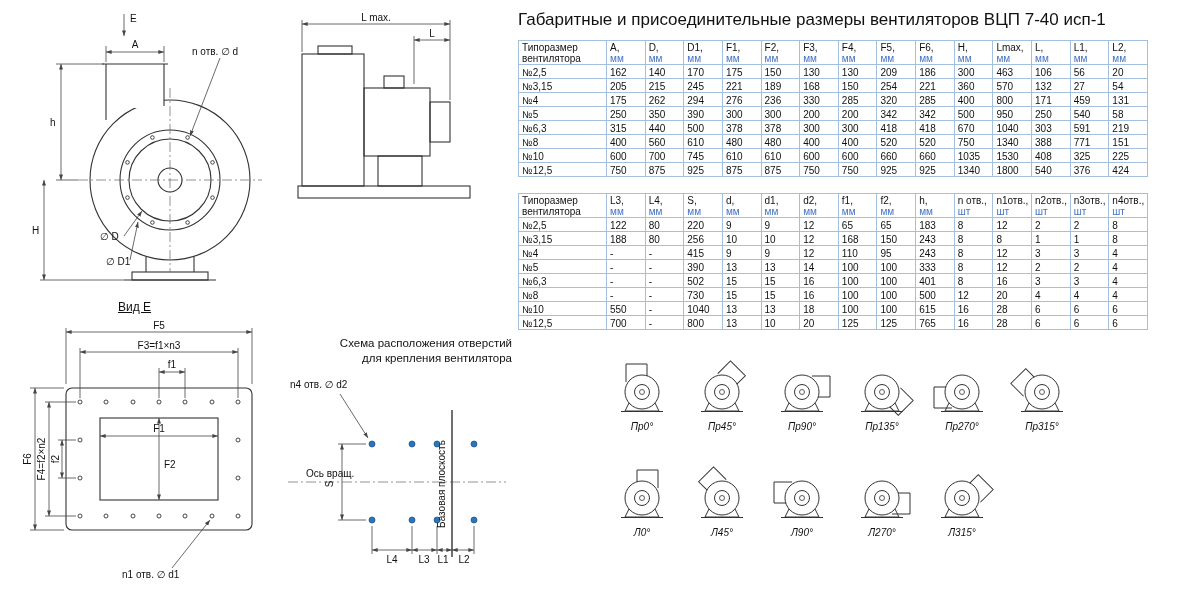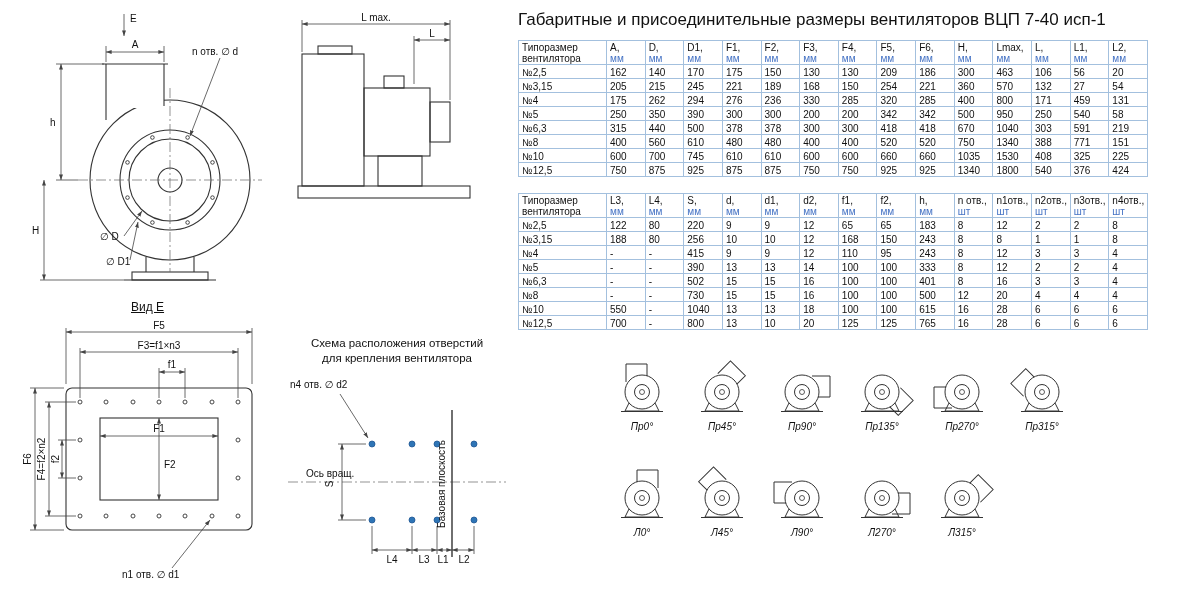--- a/index.html
+++ b/index.html
@@ -6,21 +6,21 @@
   html,body { margin:0; padding:0; }
   body {
     width:1200px; height:600px; position:relative; overflow:hidden;
     background:#ffffff; color:#111;
     font-family:"Liberation Sans", sans-serif;
   }
   
   .left { position:absolute; left:0; top:0; width:516px; height:600px; }
   .left svg, .left .abs { position:absolute; }
   .vid-e-title { font-size:12px; text-decoration:underline; }
-  .scheme-title { font-size:11.5px; text-align:center; line-height:1.3; }
+  .scheme-title { font-size:11.5px; text-align:right; line-height:1.3; }
   
   svg .ln   { stroke:#333; stroke-width:1.1; fill:none; }
   svg .cl   { stroke:#666; stroke-width:0.7; stroke-dasharray:10 3 2 3; fill:none; }
   svg .dim line { stroke:#444; stroke-width:0.8; fill:none; }
   svg text  { font-size:10px; fill:#111; font-family:"Liberation Sans",sans-serif; }
   svg .bolt { fill:#ffffff; stroke:#333; stroke-width:0.9; }
   svg .hole { fill:#2e75b6; stroke:#1e5693; stroke-width:0.8; }
   
   .right { position:absolute; left:518px; top:8px; width:676px; }
   .page-title { font-size:17px; margin:2px 0 10px 0; }
@@ -114,21 +114,21 @@
       <line x1="10" y1="42" x2="10" y2="10"></line>
       <line x1="158" y1="90" x2="158" y2="10"></line>
       <line x1="10" y1="14" x2="158" y2="14" marker-start="url(#m2)" marker-end="url(#m2)"></line>
       <line x1="122" y1="74" x2="122" y2="26"></line>
       <line x1="122" y1="30" x2="158" y2="30" marker-start="url(#m2)" marker-end="url(#m2)"></line>
     </g>
     <text x="84" y="11" text-anchor="middle">L max.</text>
     <text x="140" y="27" text-anchor="middle">L</text>
   </svg>
 
-  <div class="abs vid-e-title" style="left:131px;top:300px">Вид Е</div>
+  <div class="abs vid-e-title" style="left:118px;top:300px">Вид Е</div>
 
   <svg style="left:22px;top:318px" width="255" height="272" viewBox="0 0 255 272">
     <defs>
       <marker id="m3" orient="auto-start-reverse" markerWidth="9" markerHeight="7" refX="7" refY="2.5">
         <path d="M0 0 L7 2.5 L0 5 Z" fill="#444"></path>
       </marker>
     </defs>
     <g class="ln">
       <rect x="44" y="70" width="186" height="142" rx="6"></rect>
       <rect x="78" y="100" width="118" height="82"></rect>

